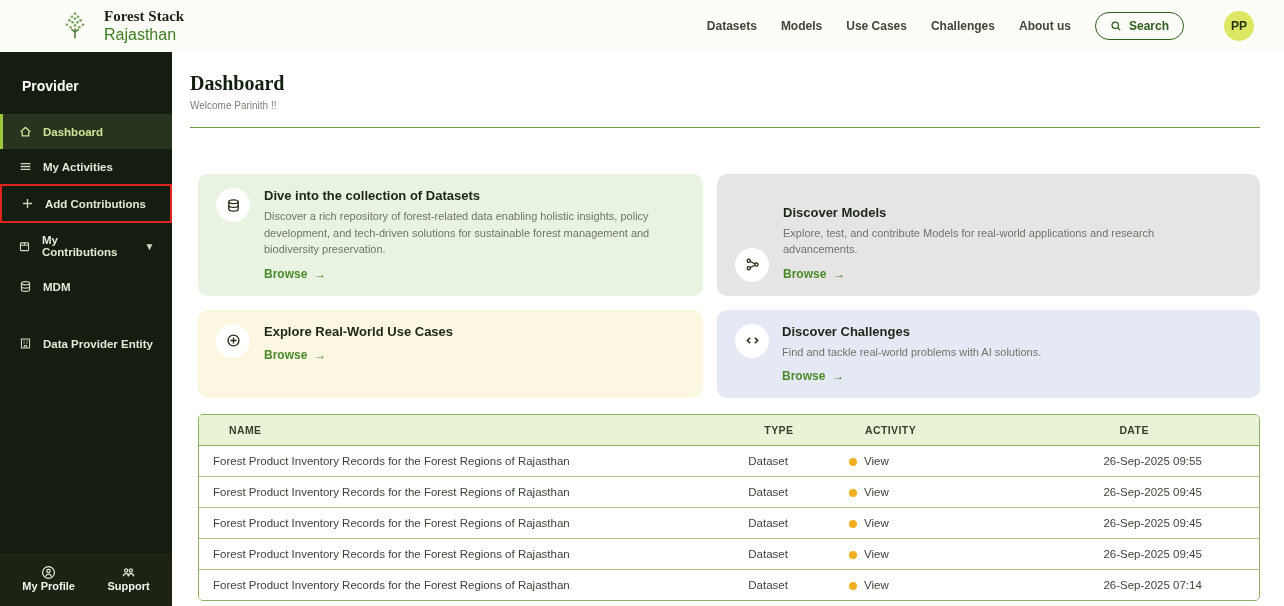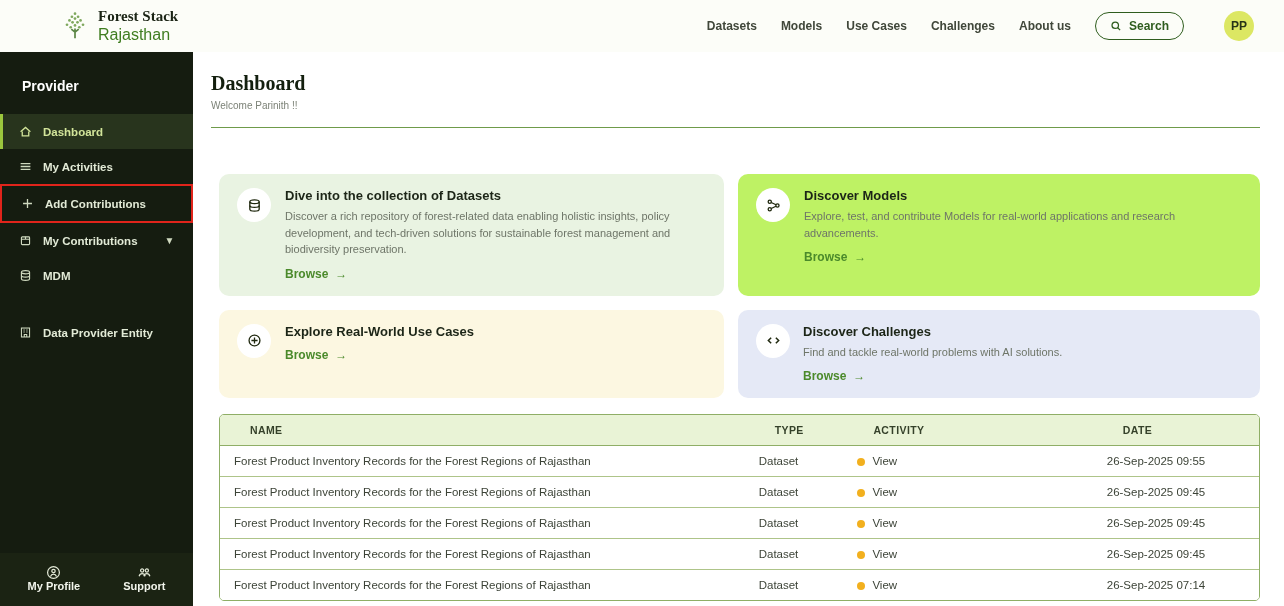--- a/index.html
+++ b/index.html
@@ -11,21 +11,21 @@
     color:#2c3326;
   }
 
   
   .header {
     height:52px;
     background:#fcfdf8;
     display:flex; align-items:center; justify-content:space-between;
     padding:0 30px 0 60px;
   }
-  .brand { display:flex; align-items:center; gap:8px; cursor:pointer; }
+  .brand { display:flex; align-items:center; gap:14px; cursor:pointer; }
   .brand-text { display:flex; flex-direction:column; line-height:1.25; }
   .brand-title { font-family:"Liberation Serif", serif; font-weight:700; font-size:15px; color:#1b2415; }
   .brand-sub { font-size:16px; color:#3f7d20; }
   .header-right { display:flex; align-items:center; gap:24px; }
   .nav-link { font-size:12px; font-weight:700; color:#40473a; cursor:pointer; white-space:nowrap; }
   .search-btn {
     display:flex; align-items:center; gap:7px;
     border:1px solid #2f5d1e; color:#2f5d1e; background:transparent;
     border-radius:16px; padding:6px 14px;
     font-size:12px; font-weight:700; cursor:pointer;
@@ -36,21 +36,21 @@
     background:#dce763; color:#273418;
     display:flex; align-items:center; justify-content:center;
     font-size:12px; font-weight:700; cursor:pointer;margin-left:16px;
   }
 
   
   .layout { display:flex; height:554px; }
 
   
   .sidebar {
-    width:193px; background:#151c10; color:#dfe8d2;
+    width:172px; background:#151c10; color:#dfe8d2;
     display:flex; flex-direction:column; flex-shrink:0;
   }
   .sidebar-title { color:#ffffff; font-weight:700; font-size:14px; padding:26px 22px 20px; }
   .side-item {
     display:flex; align-items:center; gap:11px;
     padding:11px 18px; font-size:11.5px; font-weight:700;
     color:#e2ead6; cursor:pointer;
   }
   .side-item .icn { display:flex; width:14px; justify-content:center; color:#cfd9bf; }
   .side-item.active {
@@ -76,21 +76,21 @@
   .welcome { font-size:10px; color:#7c8277; margin-top:5px; }
   .divider { border:none; border-top:1px solid #6f9b4a; margin:16px 0 0; }
 
   
   .cards {
     display:grid; grid-template-columns:505px 1fr; gap:14px;
     margin:46px 0 16px 8px;
   }
   .card { border-radius:10px; padding:14px 18px; display:flex; gap:14px; }
   .card.c-green { background:#e9f3e2; }
-  .card.c-pink { background:#bef264; }
+  .card.c-pink { background:#e5e5e5;align-items:flex-end; }
   .card.c-yellow { background:#fcf7e1; }
   .card.c-lavender { background:#e5e9f6;gap:13px; }
   .card-icon {
     width:34px; height:34px; border-radius:50%; background:#ffffff;
     display:flex; align-items:center; justify-content:center;
     flex-shrink:0; color:#20290f;
   }
   .card-title { font-size:13px; font-weight:700; color:#1c2517; }
   .card-desc { font-size:11px; color:#6e7568; margin-top:5px; line-height:1.5; max-width:420px; }
   .browse { display:inline-flex; align-items:center; gap:7px; margin-top:9px;

